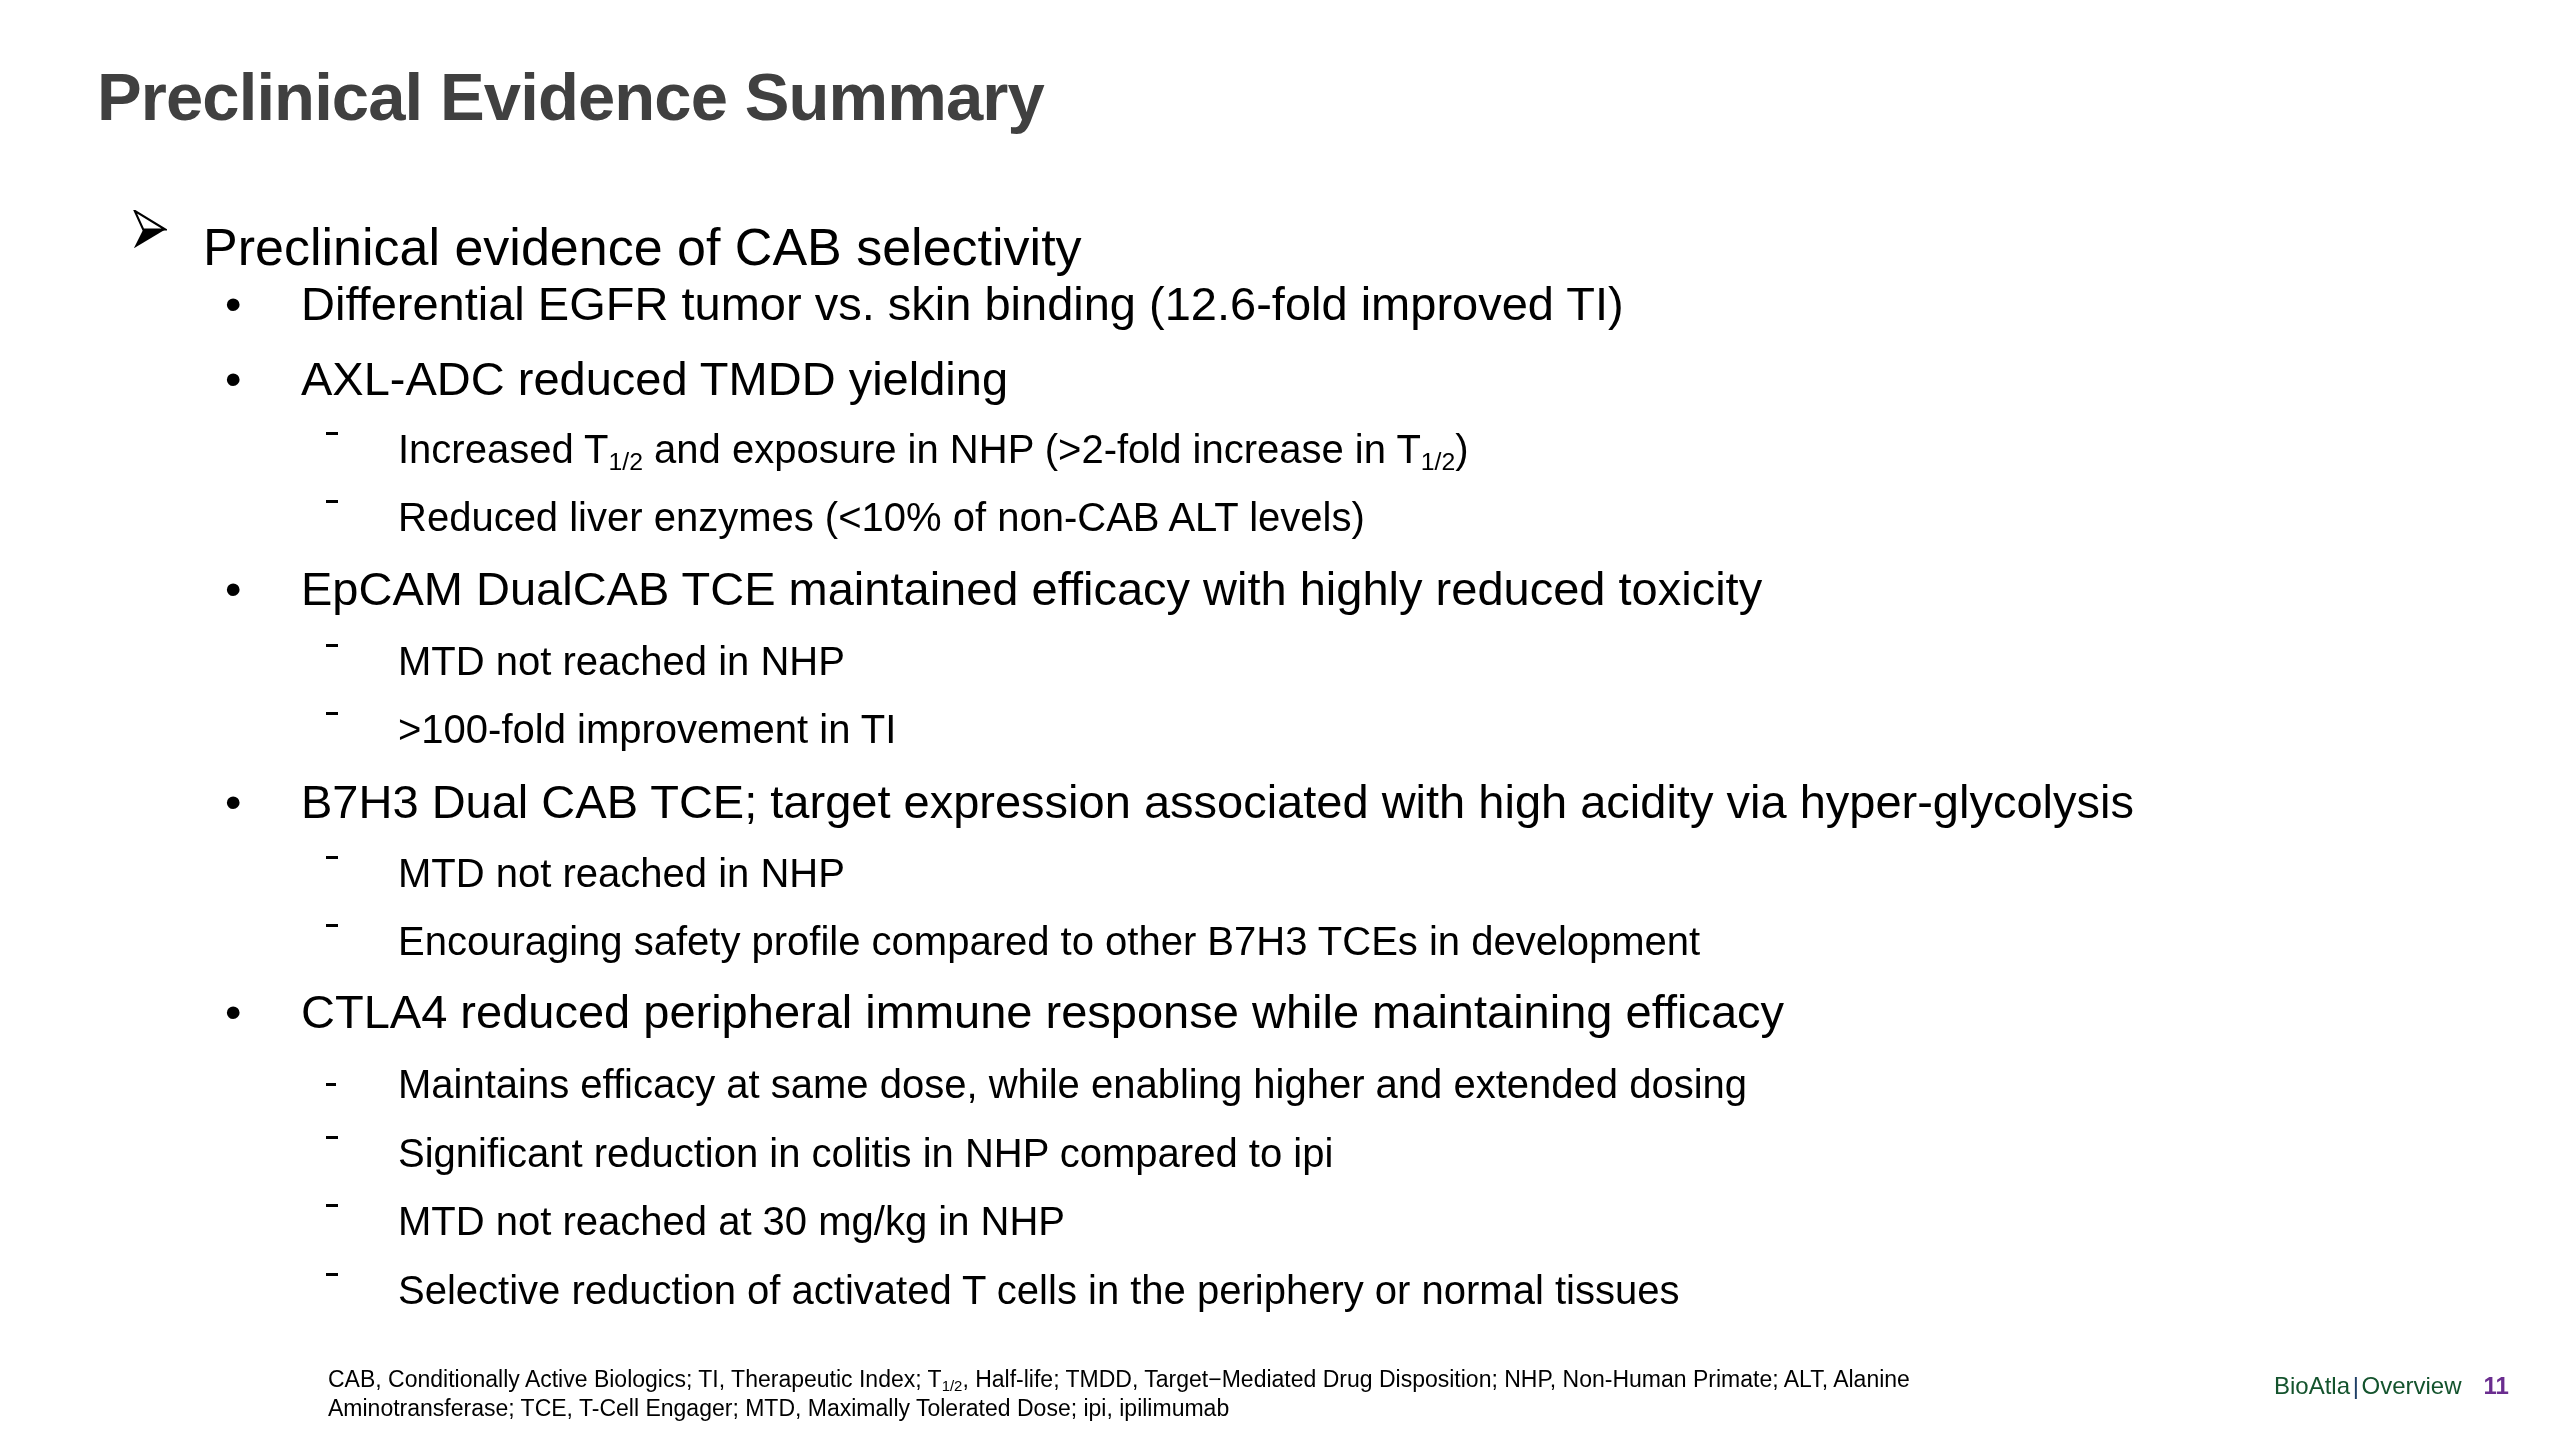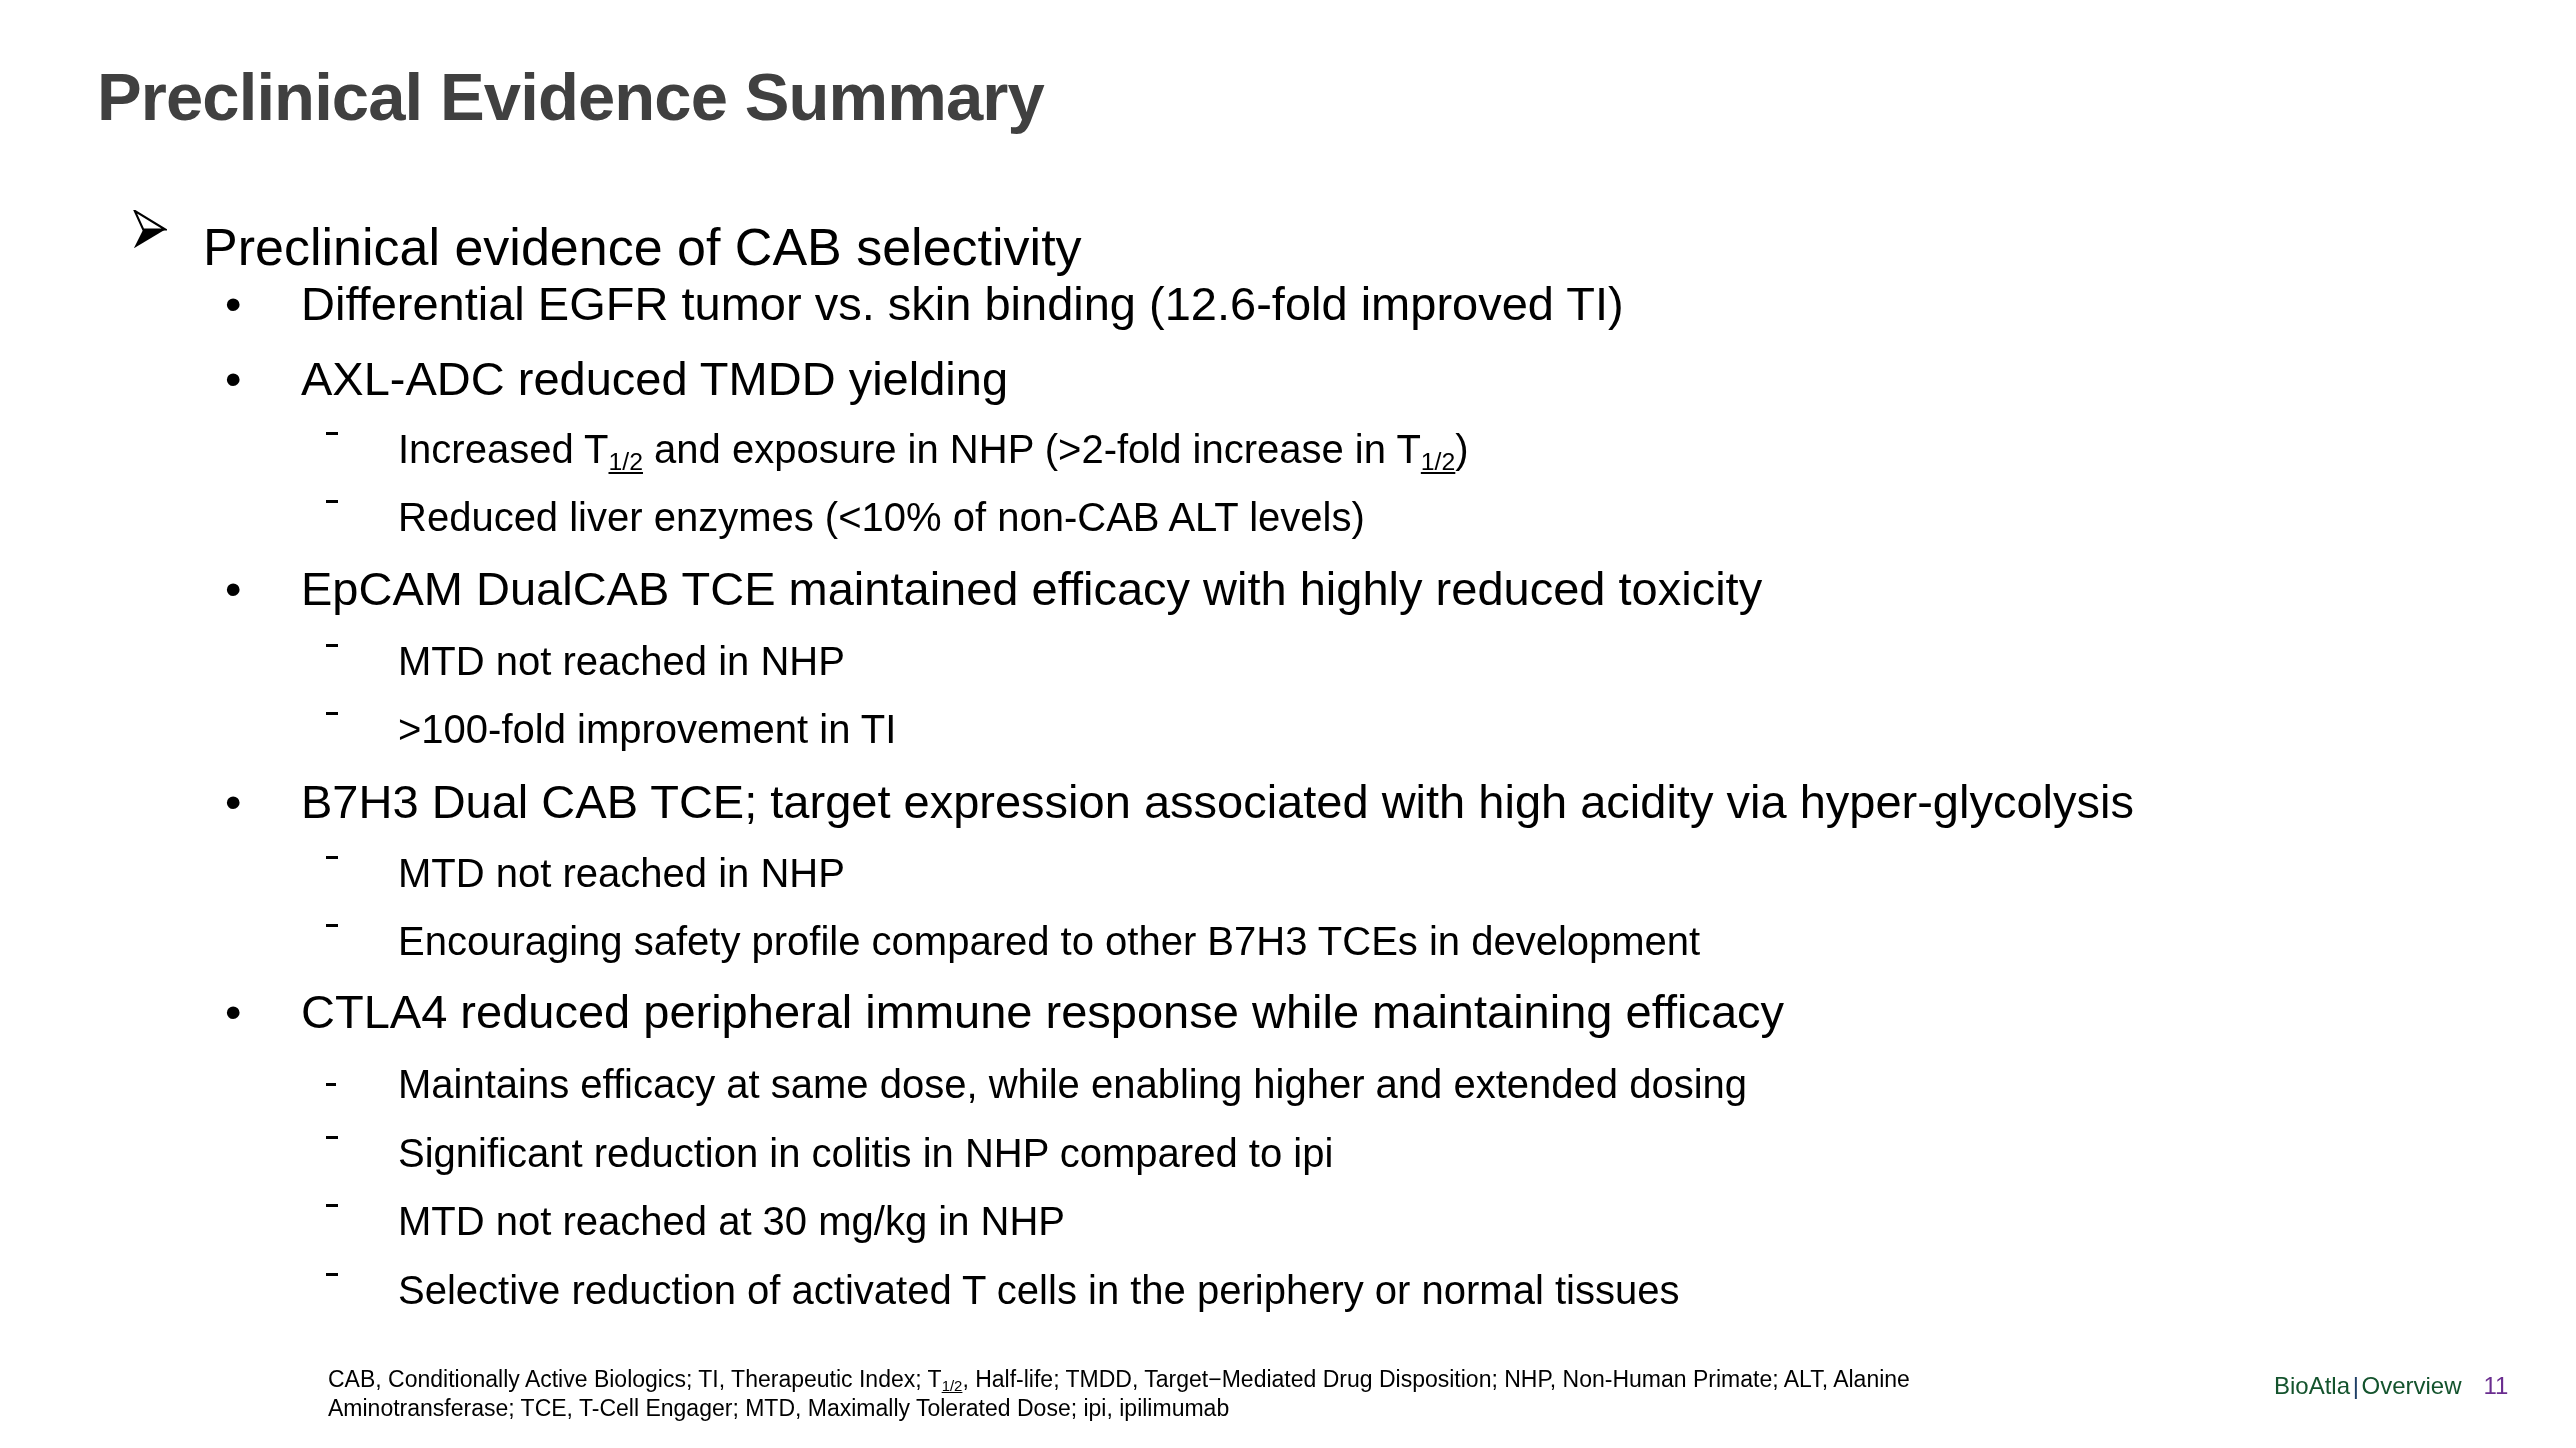--- a/index.html
+++ b/index.html
@@ -25,32 +25,32 @@
   .lvl2 .marker { left: 225px; top: 0; font-size: 47px; }
   .lvl2 .text { left: 301px; }
 
   
   .lvl3 { font-size: 40px; }
   .lvl3 .marker { left: 326px; }
   .lvl3 .marker.raised { width: 12px; height: 2.6px; background: #000; top: 3.4px; }
   .lvl3 .marker.hyphen { width: 10.3px; height: 3.4px; background: #000; top: 19px; }
   .lvl3 .text { left: 398px; }
 
-  sub.s { font-size: 0.62em; vertical-align: -0.28em; line-height: 0; text-decoration: underline; }
+  sub.s { font-size: 0.62em; vertical-align: -0.28em; line-height: 0; }
 
   
   .logo { position: absolute; left: 93px; top: 1334px; width: 197px; height: 94px; }
   .footnote { position: absolute; left: 328px; top: 1365px; font-size: 23px; line-height: 29px;
               color: #000; white-space: nowrap; }
   .footnote sub.s { font-size: 0.65em; vertical-align: -0.3em; }
   .footer-right { position: absolute; left: 2274px; top: 1374px; font-size: 24px; line-height: 1;
                   white-space: nowrap; }
   .footer-right .company, .footer-right .section { color: #14532d; }
   .footer-right .sep { color: #1f3f66; padding: 0 2.6px; }
-  .footer-right .page { color: #6a2d8f; font-weight: normal; margin-left: 22px; }
+  .footer-right .page { color: #6a2d8f; font-weight: bold; margin-left: 22px; }
 </style>
 </head>
 <body>
 
 <div class="slide">
 
   <h1 class="title">Preclinical Evidence Summary</h1>
 
   <div class="row lvl1" style="top:200px;left:0;">
     <span class="marker">

